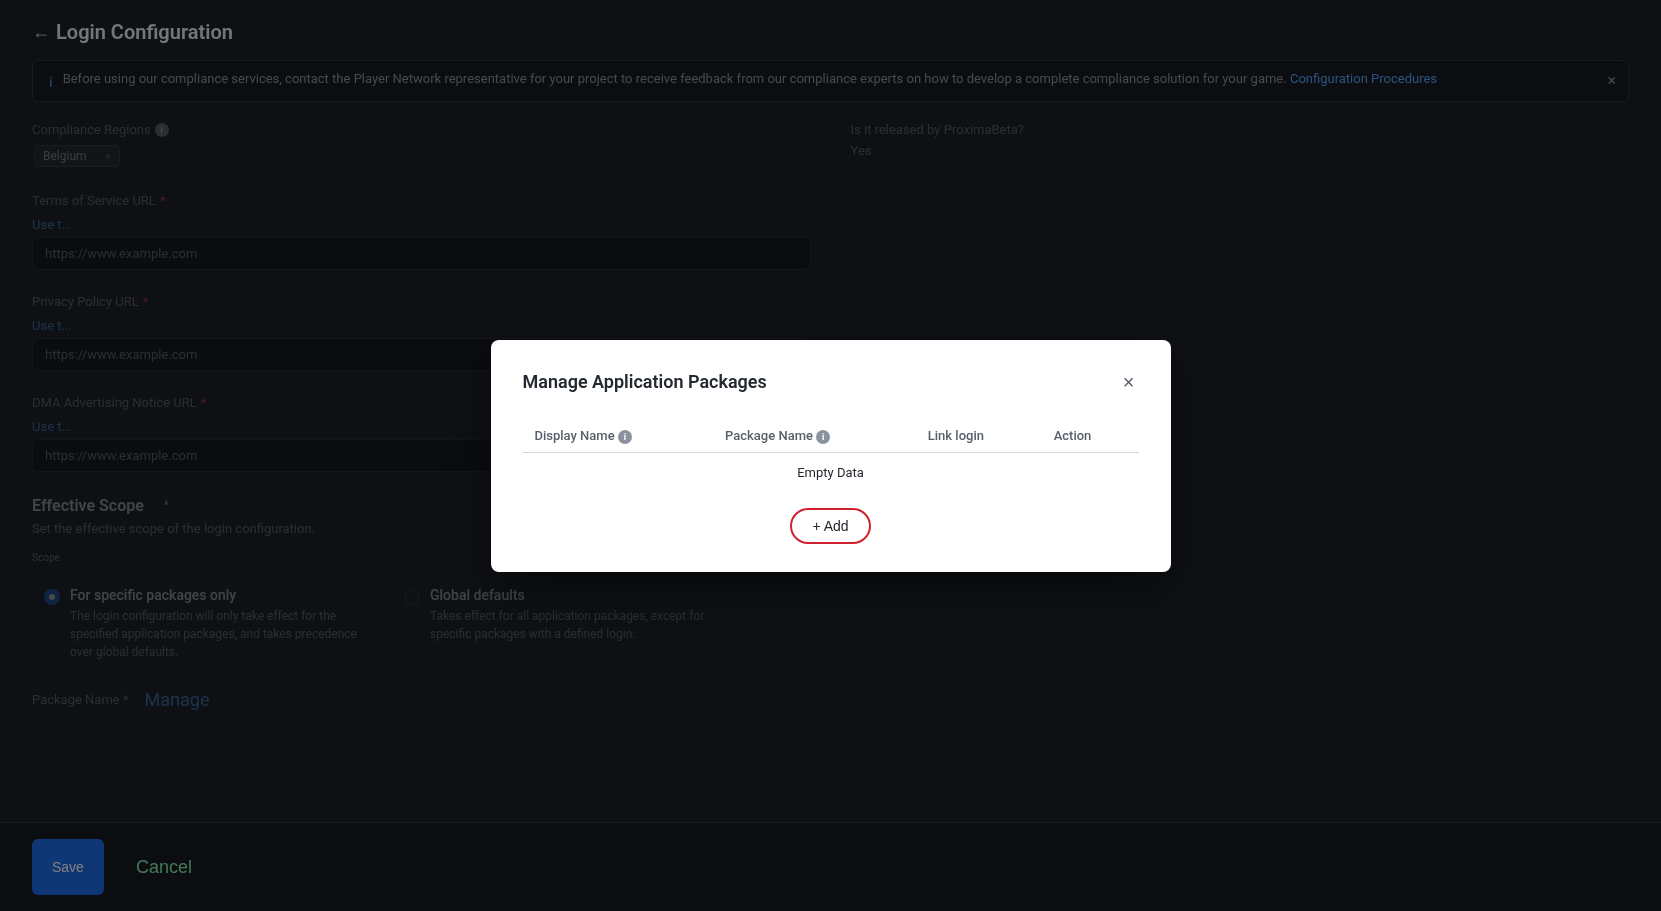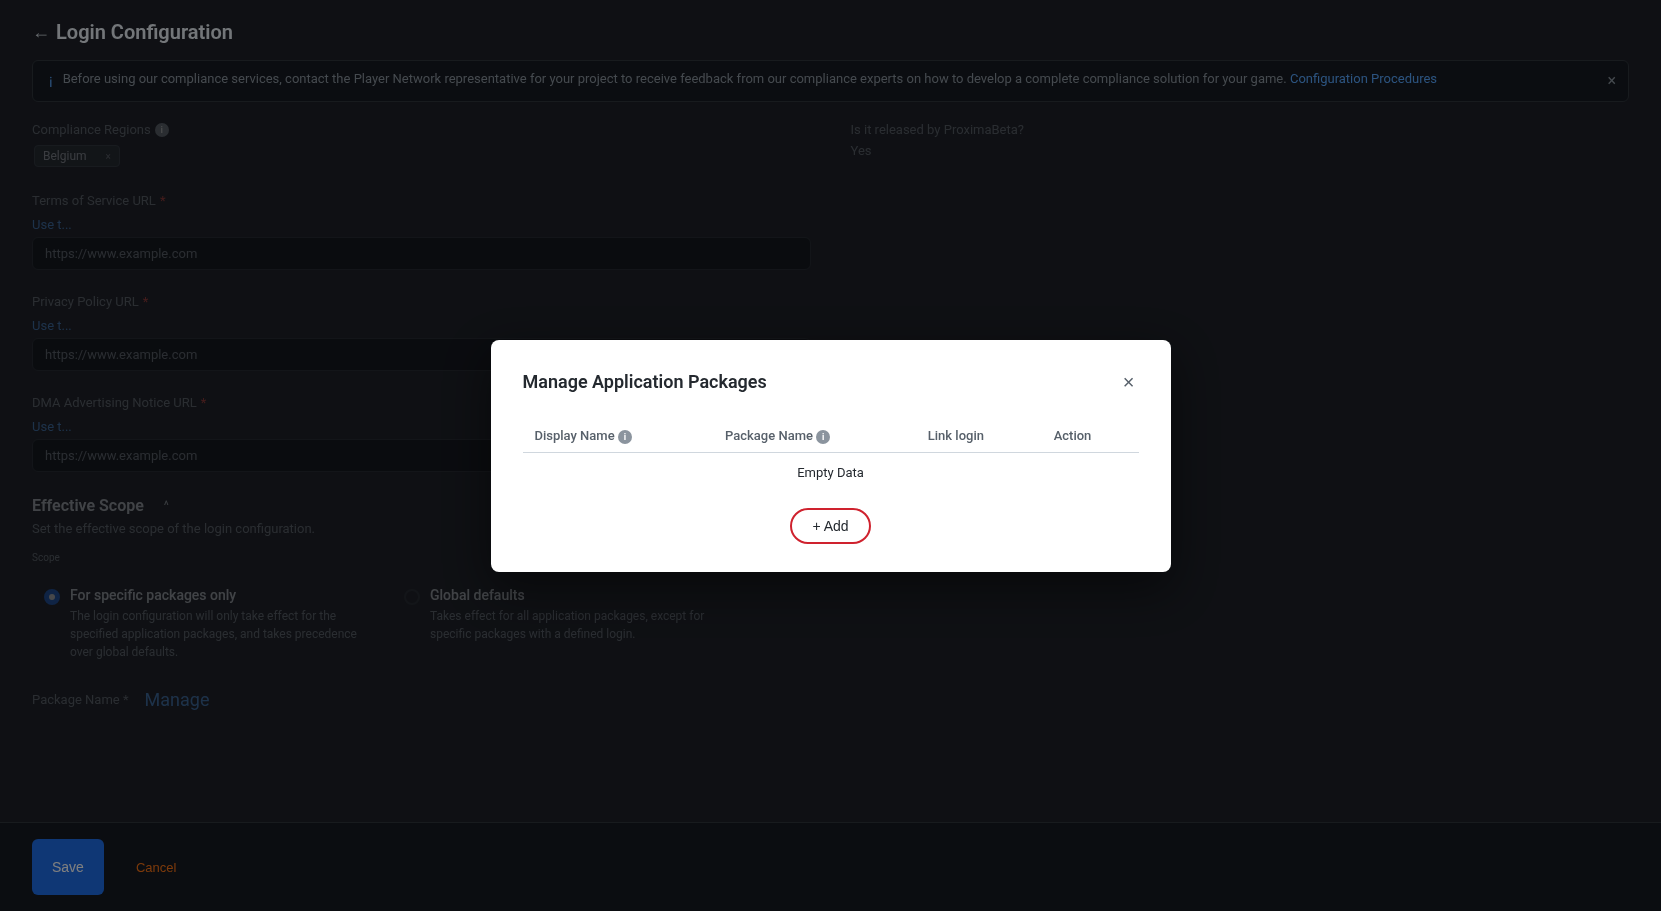--- a/index.html
+++ b/index.html
@@ -251,25 +251,25 @@
       color: white;
       border: none;
       border-radius: 6px;
       padding: 20px 20px;
       font-size: 14px;
       font-weight: 400;
       cursor: pointer;
     }
     .btn-cancel {
       background: transparent;
-      color: #f97316;
+      color: #86efac;
       border: none;
       border-radius: 6px;
       padding: 8px 20px;
-      font-size: 13px;
+      font-size: 18px;
       cursor: pointer;
     }
 
     
     .modal-overlay {
       position: absolute;
       inset: 0;
       background: rgba(0,0,0,0.5);
       display: flex;
       align-items: center;

